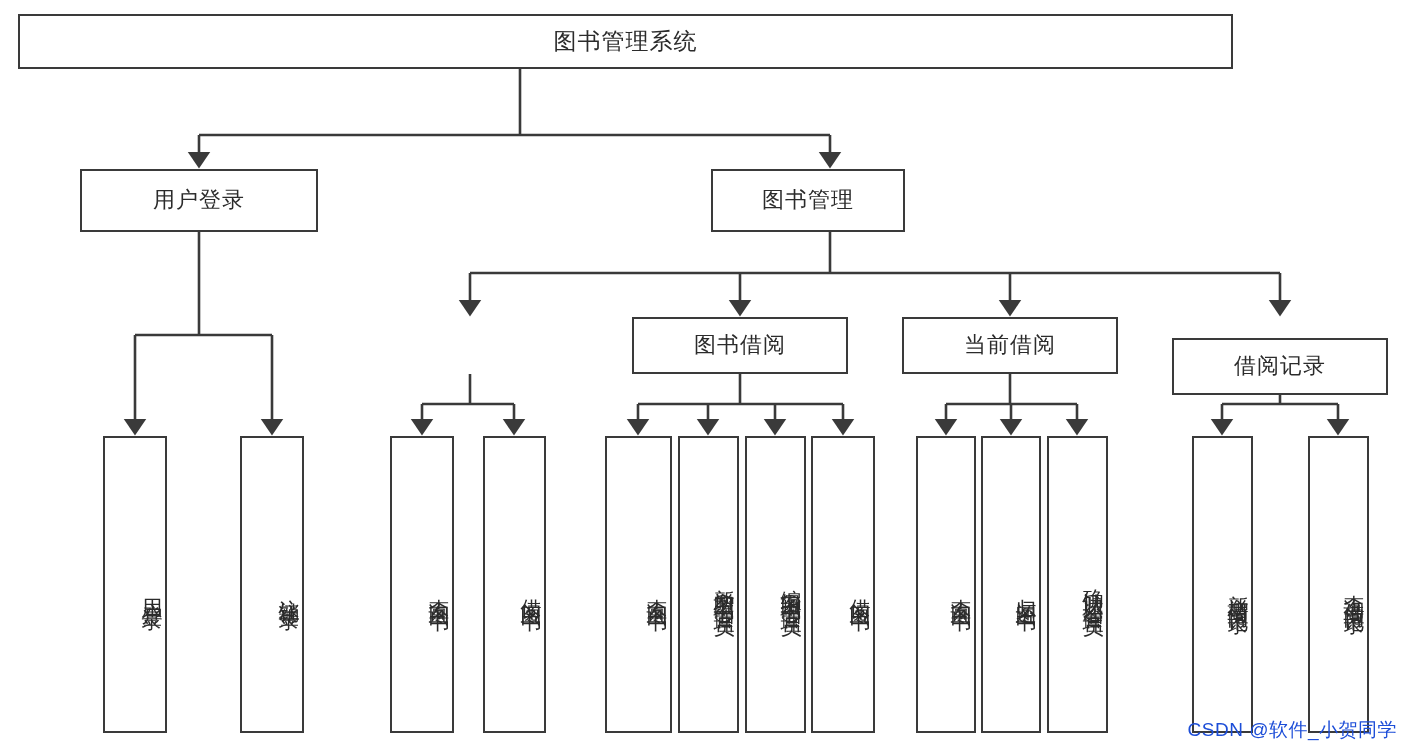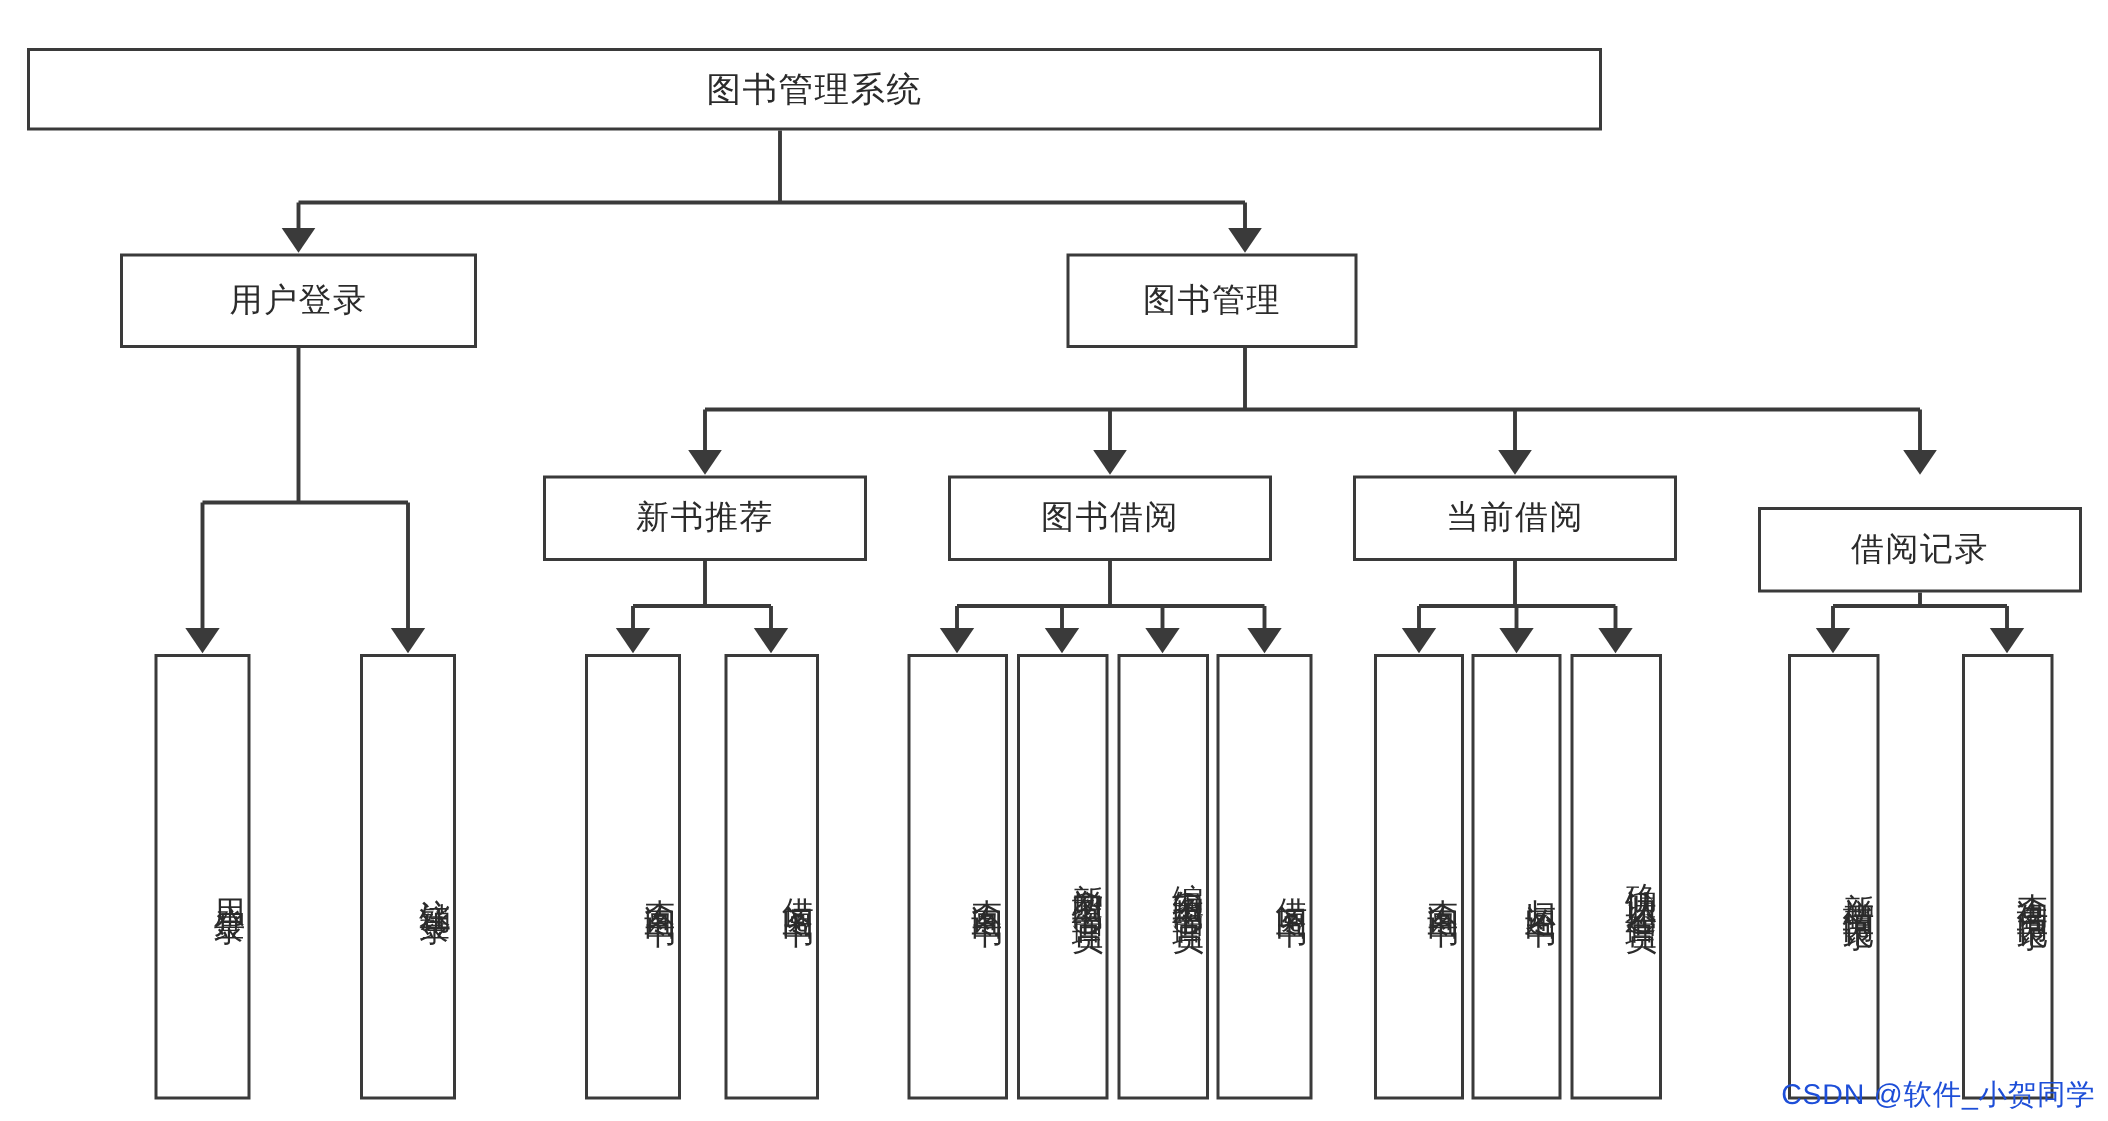--- a/index.html
+++ b/index.html
@@ -112,34 +112,31 @@
       <path d="M1011,404 L1011,427" marker-end="url(#arrow)"></path>
       <path d="M1077,404 L1077,427" marker-end="url(#arrow)"></path>
 
       <path d="M1280,374 L1280,404"></path>
       <path d="M1222,404 L1338,404"></path>
       <path d="M1222,404 L1222,427" marker-end="url(#arrow)"></path>
       <path d="M1338,404 L1338,427" marker-end="url(#arrow)"></path>
     </g>
   </svg>
 
-  <div class="node horiz root" style="left:18px;top:32px;width:1050px;height:55px;">
+  <div class="node horiz root" style="left:18px;top:14px;width:1215px;height:55px;">
     <span>图书管理系统</span>
   </div>
 
   <div class="node horiz" style="left:80px;top:169px;width:238px;height:63px;">
     <span>用户登录</span>
   </div>
   <div class="node horiz" style="left:711px;top:169px;width:194px;height:63px;">
     <span>图书管理</span>
   </div>
 
-  <div class="node horiz" style="left:362px;top:317px;width:216px;height:57px;">
-    <span>新书推荐</span>
-  </div>
   <div class="node horiz" style="left:632px;top:317px;width:216px;height:57px;align-items:center;">
     <span>图书借阅</span>
   </div>
   <div class="node horiz" style="left:902px;top:317px;width:216px;height:57px;">
     <span>当前借阅</span>
   </div>
   <div class="node horiz" style="left:1172px;top:317px;width:216px;height:57px;margin-top:21px;">
     <span>借阅记录</span>
   </div>
 

